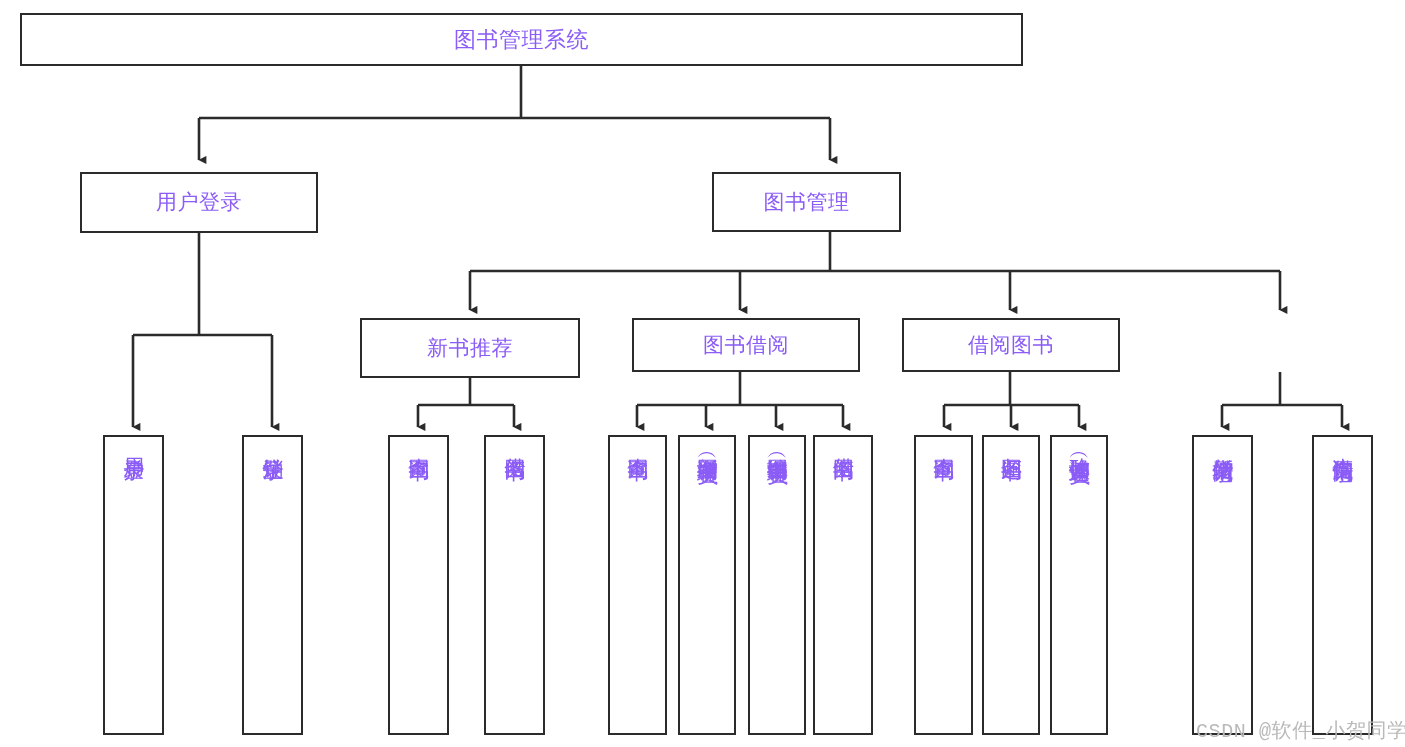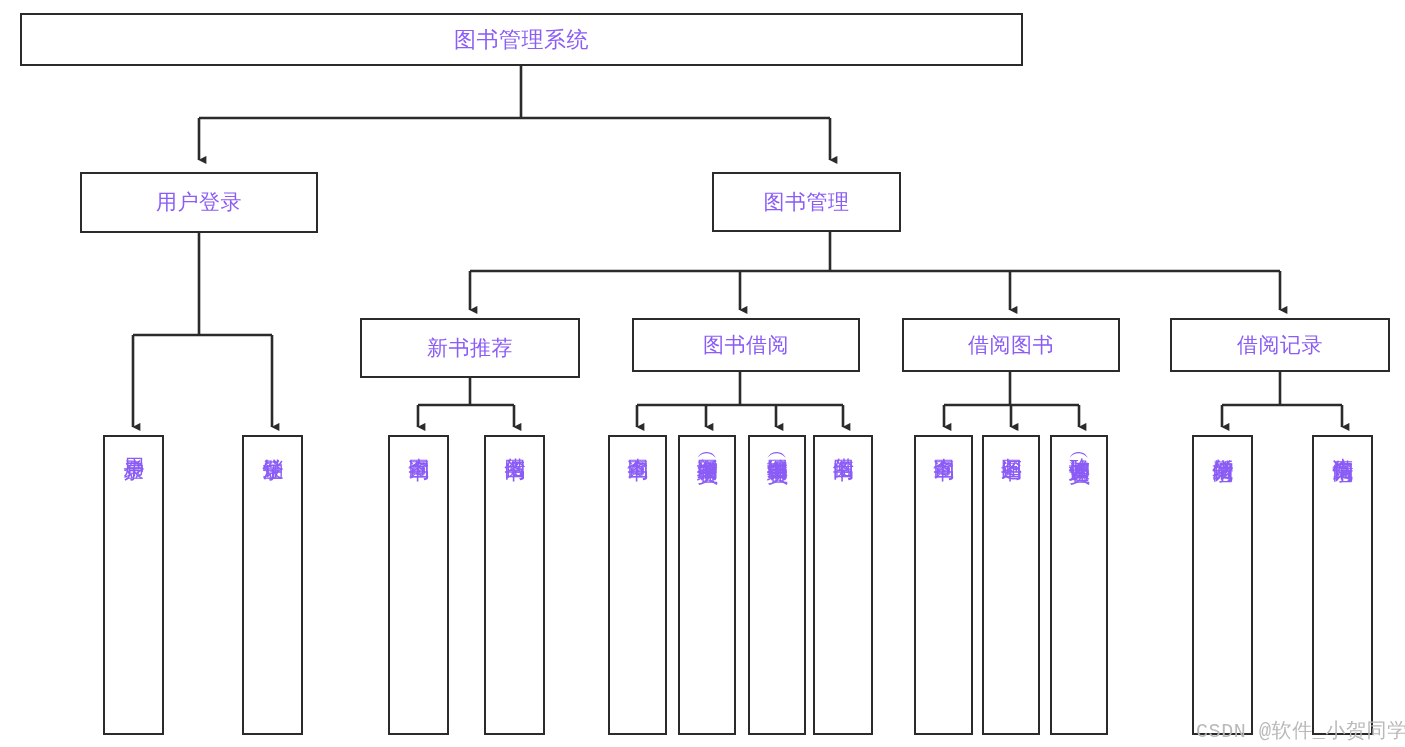--- a/index.html
+++ b/index.html
@@ -144,23 +144,20 @@
   </div>
 
   <div class="node horizontal" style="left:632px; top:318px; width:228px; height:54px;">
     <span class="node-label">图书借阅</span>
   </div>
 
   <div class="node horizontal" style="left:902px; top:318px; width:218px; height:54px;">
     <span class="node-label">借阅图书</span>
   </div>
 
-  <div class="node horizontal" style="left:1170px; top:318px; width:220px; height:54px;">
-    <span class="node-label">借阅记录</span>
-  </div>
 
   <div class="node vertical" style="left:103px; top:435px; width:61px; height:300px;">
     <span class="node-label">用户登录</span>
   </div>
 
   <div class="node vertical" style="left:242px; top:435px; width:61px; height:300px;">
     <span class="node-label">注销登录</span>
   </div>
 
   <div class="node vertical" style="left:388px; top:435px; width:61px; height:300px;">

